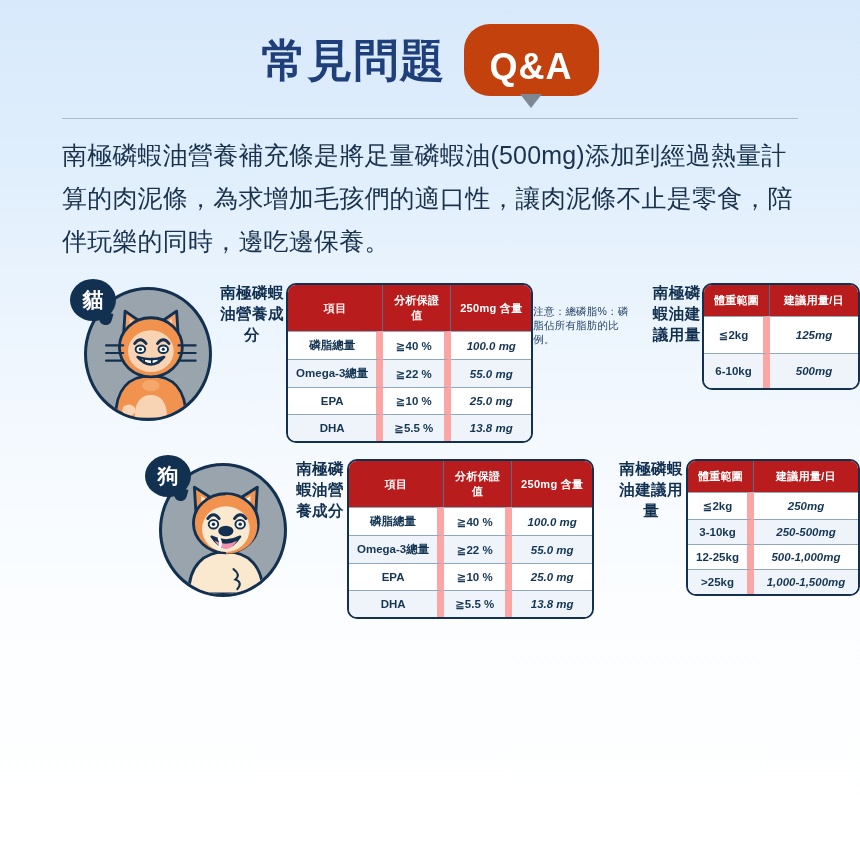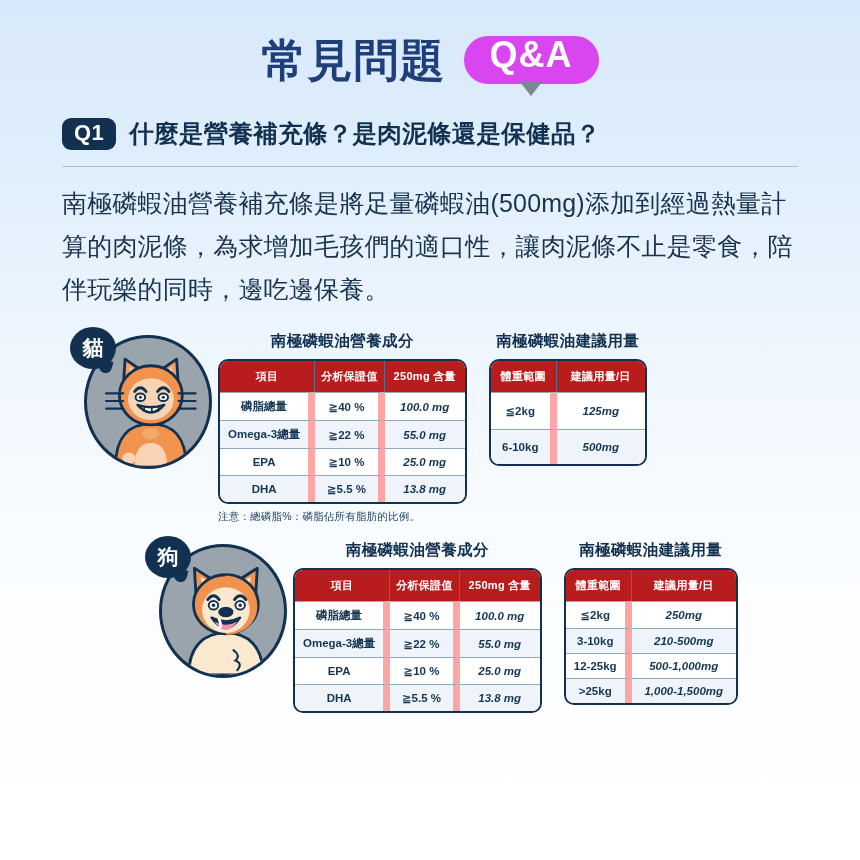--- a/index.html
+++ b/index.html
@@ -43,23 +43,23 @@
   }
   .header-title {
     font-size: 45px;
     font-weight: bold;
     color: #1f3f7a;
     letter-spacing: 1px;
     line-height: 1;
   }
   .qa-bubble {
     position: relative;
-    background: #d946ef;
+    background: #c2410c;
     border-radius: 26px;
-    padding: 0 26px 11px 26px;
+    padding: 24px 26px 11px 26px;
     display: inline-block;
   }
   .qa-bubble-text {
     color: #ffffff;
     font-size: 36px;
     font-weight: bold;
     letter-spacing: 1px;
     line-height: 1.05;
   }
   .qa-bubble::after {
@@ -177,21 +177,21 @@
     transform: rotate(15deg);
   }
   .pet-badge span { position: relative; z-index: 2; }
 
   .tables-row {
     display: flex;
     gap: 22px;
     align-items: flex-start;
     padding-top: 6px;
   }
-  .table-col { display: flex; flex-direction: column; }
+  .table-col { display: flex; flex-direction: row; }
   .table-title {
     text-align: center;
     font-size: 15.5px;
     font-weight: bold;
     color: #123050;
     margin-bottom: 7px;
     letter-spacing: 0.4px;
   }
   table.data-table {
     border-collapse: separate;
@@ -232,43 +232,39 @@
 
   .dose-table td.col-weight { min-width: 66px; }
   .dose-table td.col-dose   { min-width: 88px; }
   .dose-table.wide td.col-dose { min-width: 104px; }
 
   .dose-table.cat td { padding-top: 11px; padding-bottom: 11px; }
 
   .note {
     font-size: 10.5px;
     color: #1b3c5e;
-    margin-top: 6px;
+    margin-top: 22px;
     letter-spacing: 0.2px;
   }
 </style>
 </head>
 <body>
 
 <div class="page">
 
   <div class="header">
     <div class="header-title">常見問題</div>
     <div class="qa-bubble">
       <span class="qa-bubble-text">Q&amp;A</span>
     </div>
   </div>
 
   <div class="faq">
 
     <div class="faq-block">
-      <div class="q-row">
-        <span class="q-badge">Q1</span>
-        <span class="q-text">什麼是營養補充條？是肉泥條還是保健品？</span>
-      </div>
       <div class="divider"></div>
       <p class="answer">南極磷蝦油營養補充條是將足量磷蝦油(500mg)添加到經過熱量計算的肉泥條，為求增加毛孩們的適口性，讓肉泥條不止是零食，陪伴玩樂的同時，邊吃邊保養。</p>
     </div>
 
 
   </div>
 
   <div class="pet-section cat">
 
     <div class="avatar-wrap">
@@ -455,21 +451,21 @@
               <th>建議用量/日</th>
             </tr>
           </thead>
           <tbody>
             <tr>
               <td class="col-weight">≦2kg</td>
               <td class="col-dose">250mg</td>
             </tr>
             <tr>
               <td class="col-weight">3-10kg</td>
-              <td class="col-dose">210-500mg</td>
+              <td class="col-dose">250-500mg</td>
             </tr>
             <tr>
               <td class="col-weight">12-25kg</td>
               <td class="col-dose">500-1,000mg</td>
             </tr>
             <tr>
               <td class="col-weight">&gt;25kg</td>
               <td class="col-dose">1,000-1,500mg</td>
             </tr>
           </tbody>

